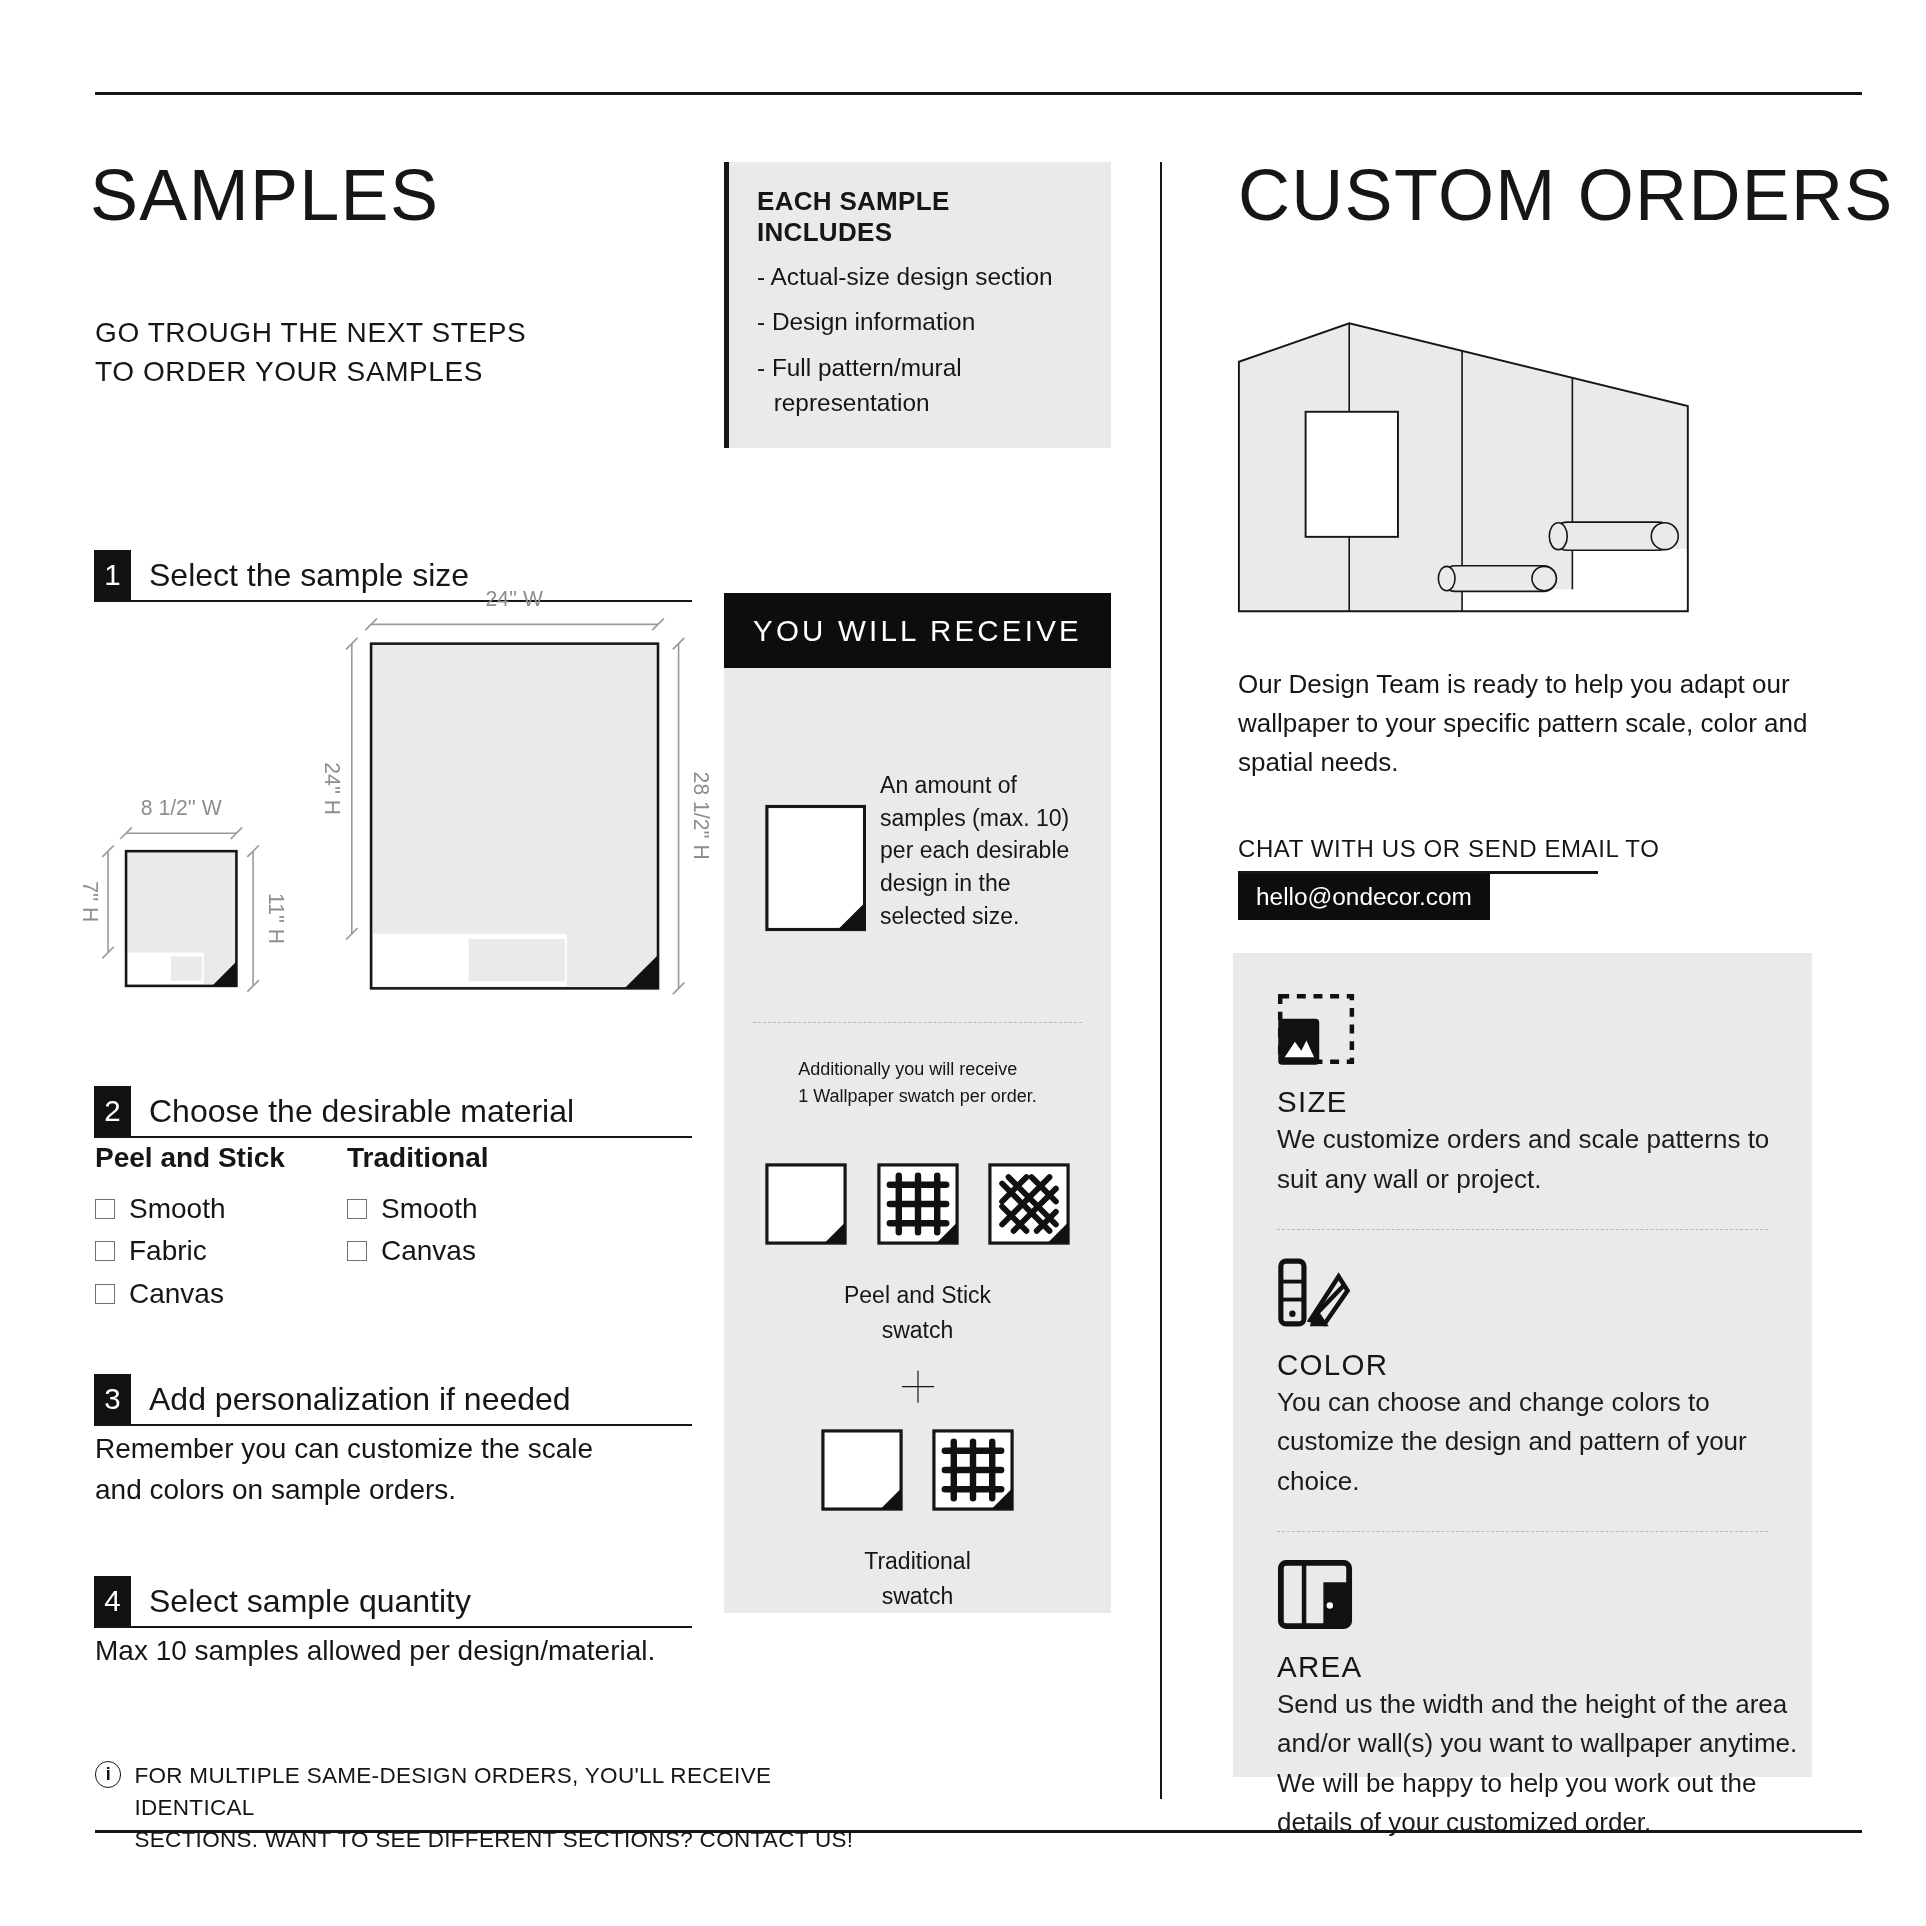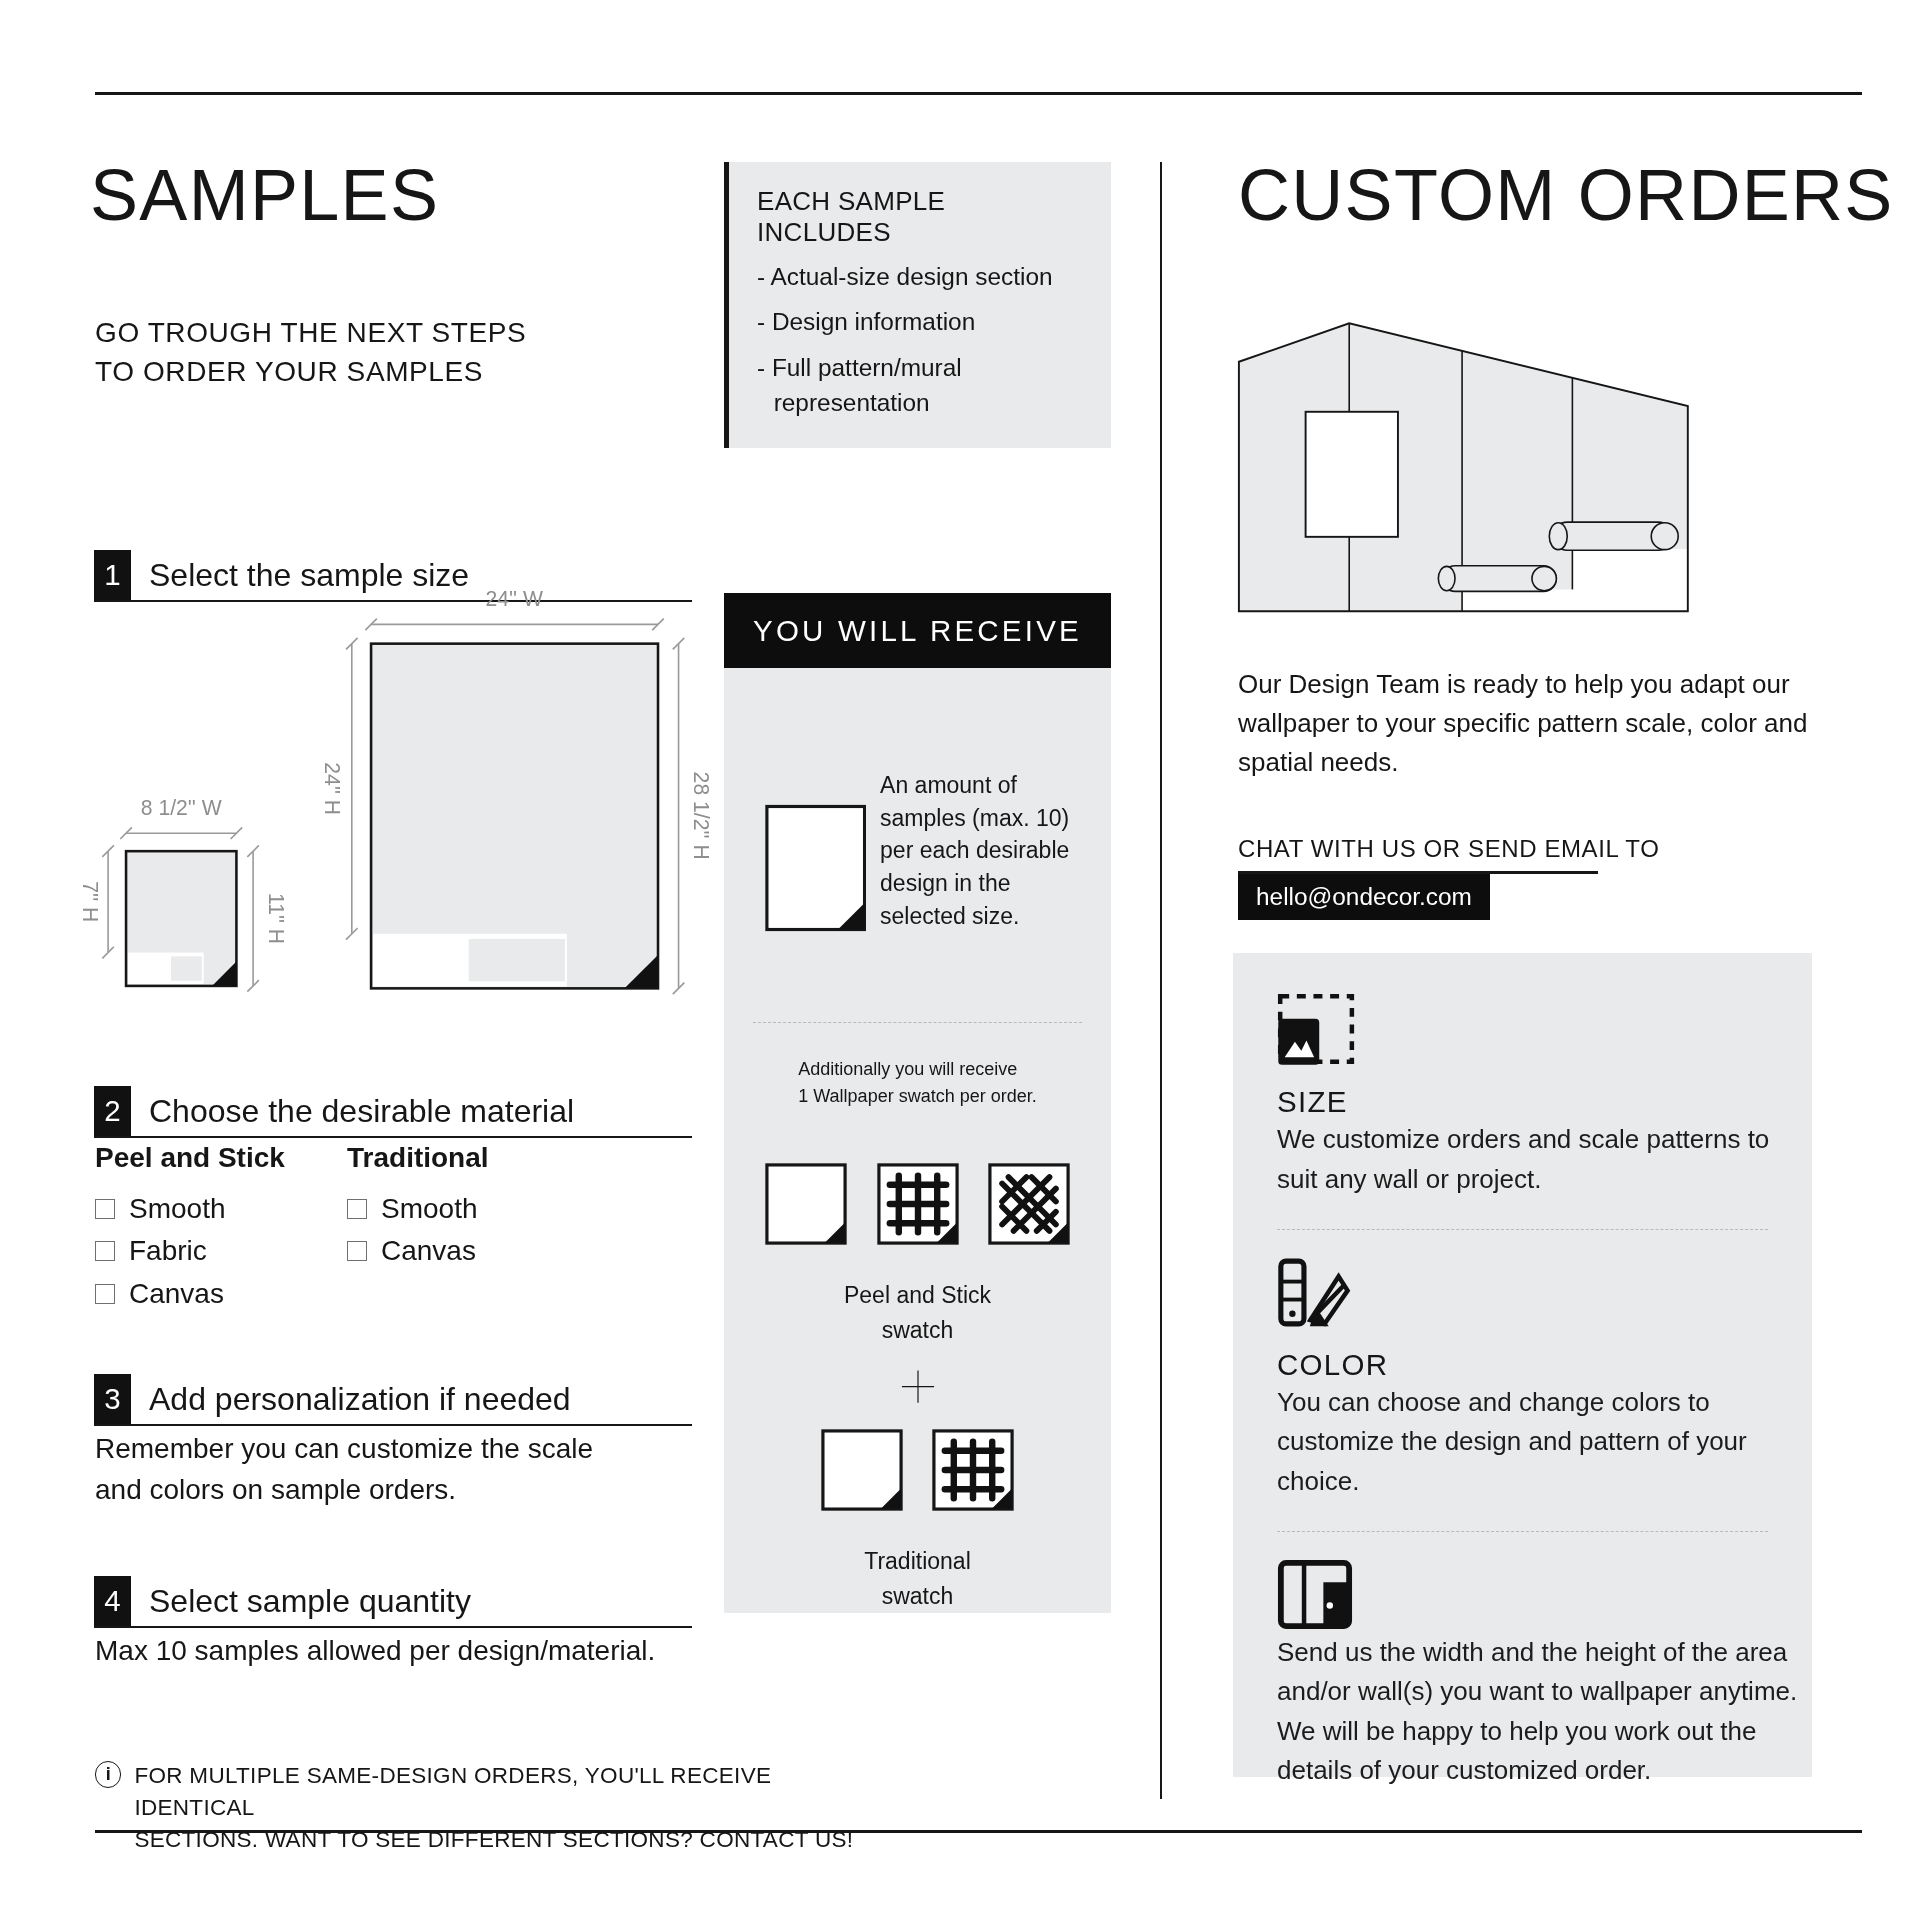--- a/index.html
+++ b/index.html
@@ -10,21 +10,21 @@
   .abs{position:absolute;}
   .rule{position:absolute;background:#161616;height:2.6px;}
   .h1{font-size:72px;font-weight:400;letter-spacing:1.3px;white-space:nowrap;color:#161616;}
   .intro{font-size:28px;line-height:1.4;letter-spacing:0.6px;}
 
   
   .includes-box{
     left:724px;top:162px;width:387px;box-sizing:border-box;
     background:#e9eaeb;border-left:5.8px solid #161616;padding:24.4px 26px 27px 28px;
   }
-  .includes-title{font-size:26px;font-weight:400;letter-spacing:0.3px;}
+  .includes-title{font-size:26px;font-weight:700;letter-spacing:0.3px;}
   .includes-item{font-size:24.4px;line-height:1.45;margin-top:10.3px;padding-left:16.7px;text-indent:-16.7px;}
 
   
   .step-header{position:absolute;left:94px;width:598px;border-bottom:2.6px solid #161616;
     display:flex;align-items:flex-end;gap:18px;}
   .step-num{width:37px;height:50px;background:#111;color:#fff;font-size:29.5px;
     display:flex;align-items:center;justify-content:center;flex:0 0 auto;}
   .step-title{font-size:32px;padding-bottom:6.4px;white-space:nowrap;}
 
   
@@ -335,16 +335,17 @@
 
   <div class="cp-sep"></div>
 
   
   <svg width="76" height="71" viewBox="0 0 118 110">
     <rect x="6" y="6" width="106" height="98" rx="8" fill="none" stroke="#111" stroke-width="9"></rect>
     <line x1="42" y1="8" x2="42" y2="102" stroke="#111" stroke-width="7"></line>
     <rect x="72" y="36" width="38" height="66" fill="#111"></rect>
     <circle cx="82" cy="72" r="5" fill="#ffffff"></circle>
   </svg>
+  <div class="cp-heading">AREA</div>
   <div class="cp-body" style="width:526px;">Send us the width and the height of the area and/or wall(s) you want to wallpaper anytime. We will be happy to help you work out the details of your customized order.</div>
 
 </div>
 
 
 </body></html>

